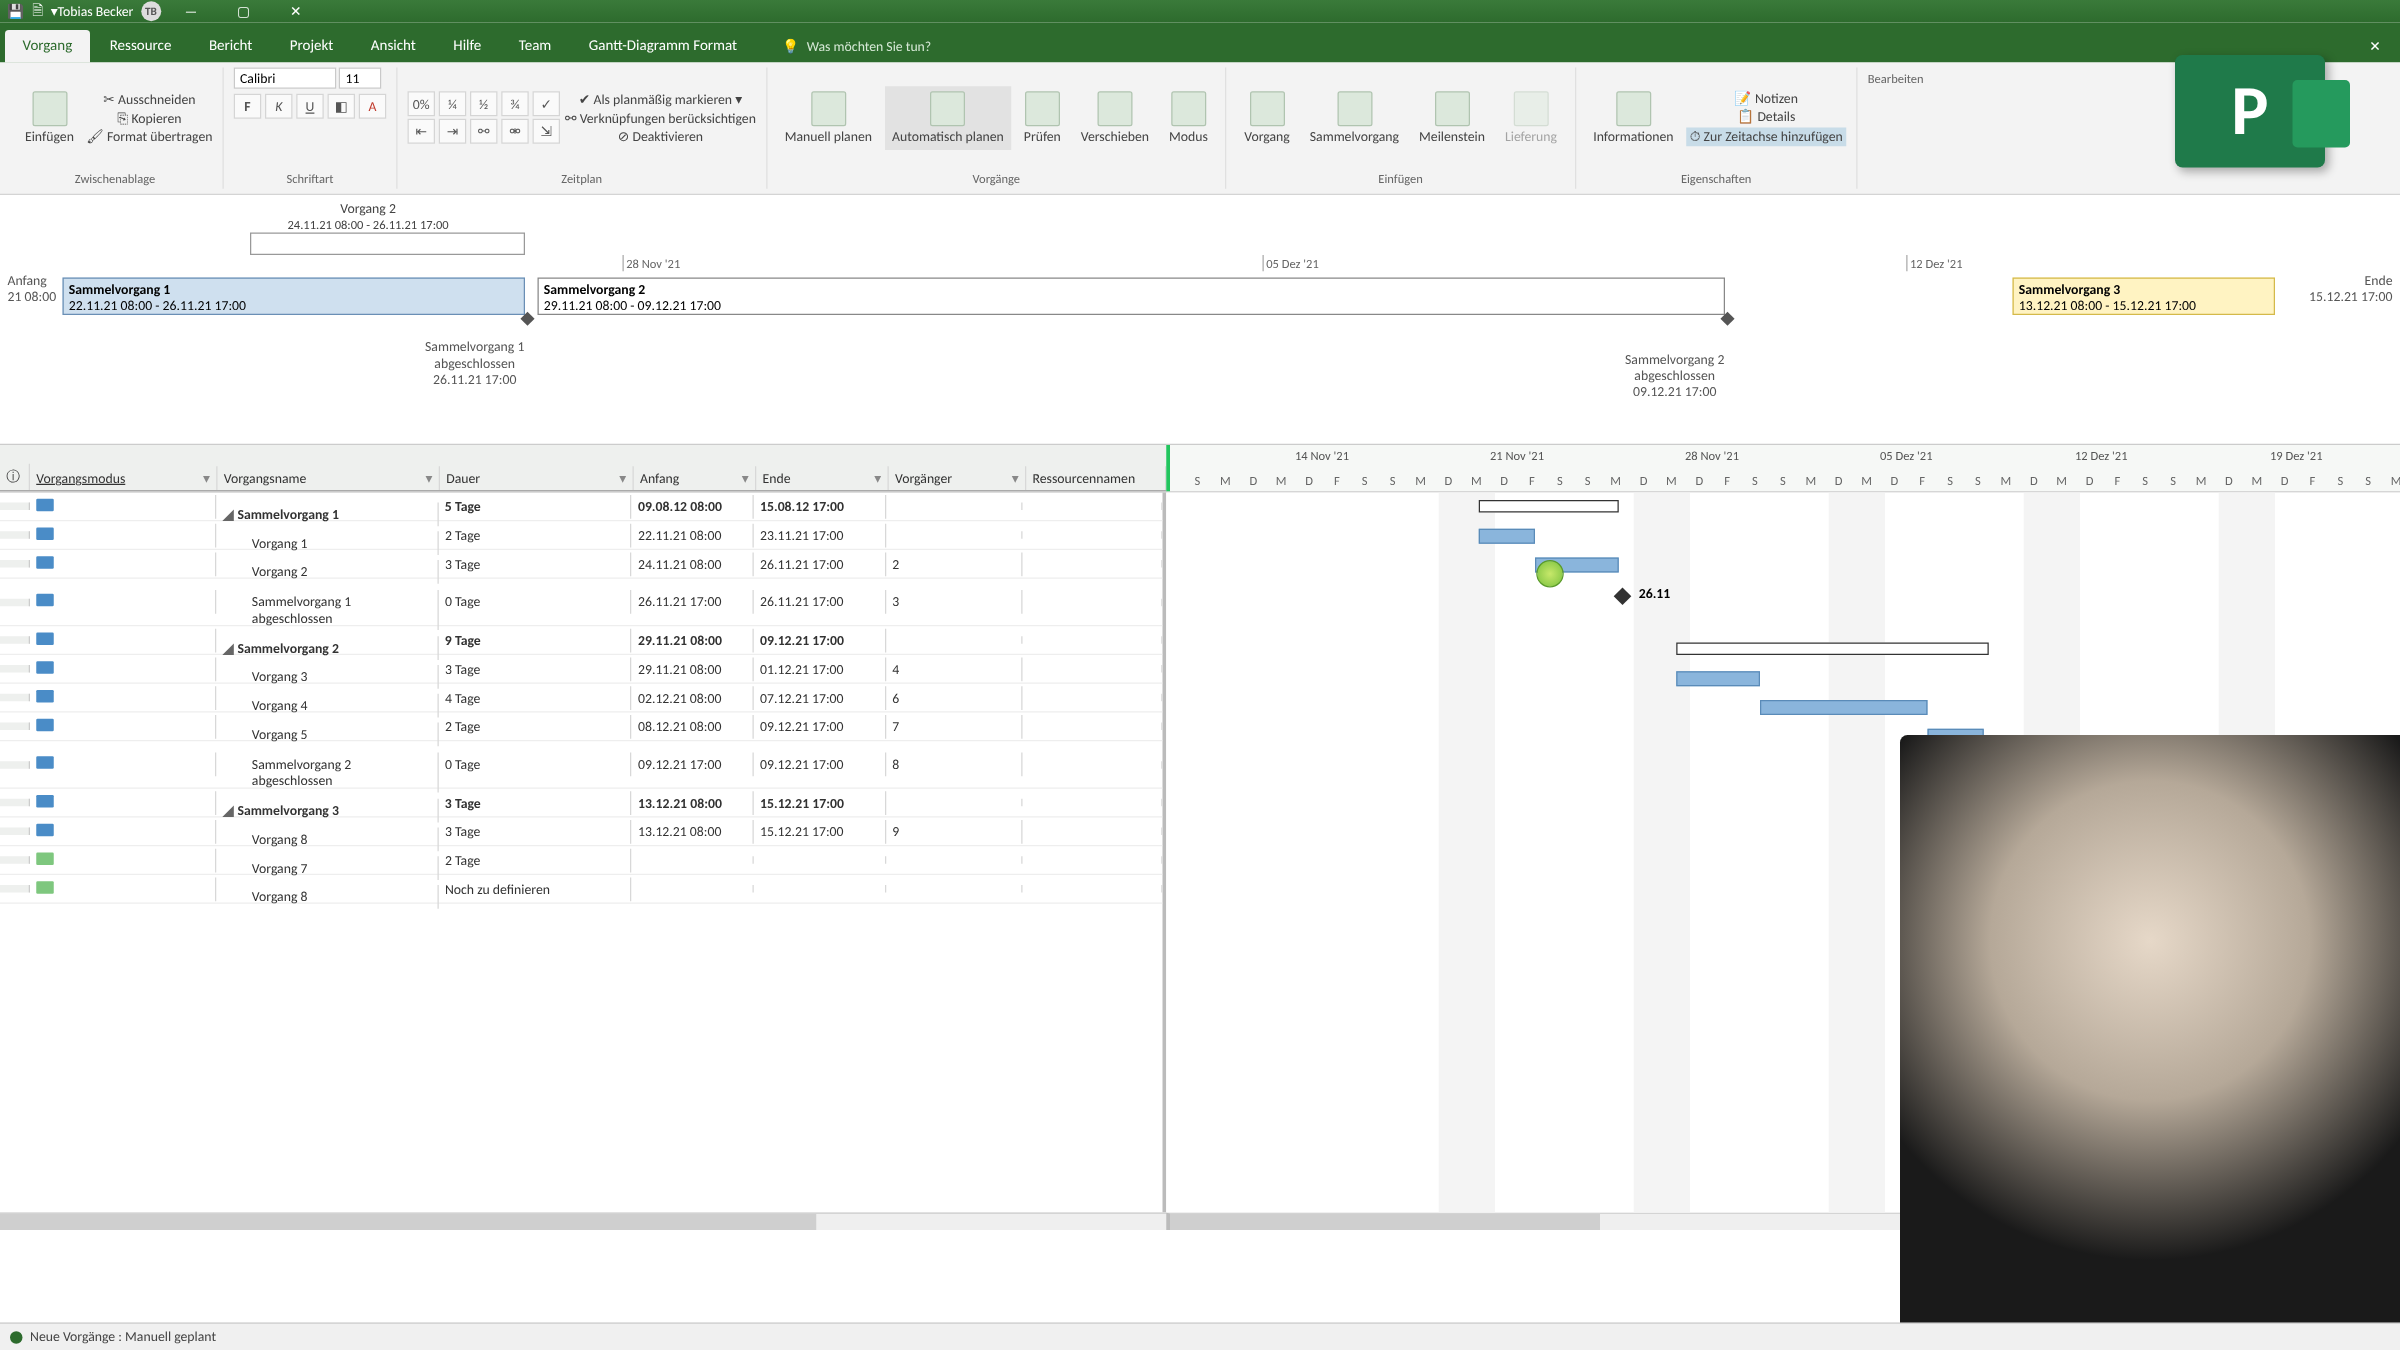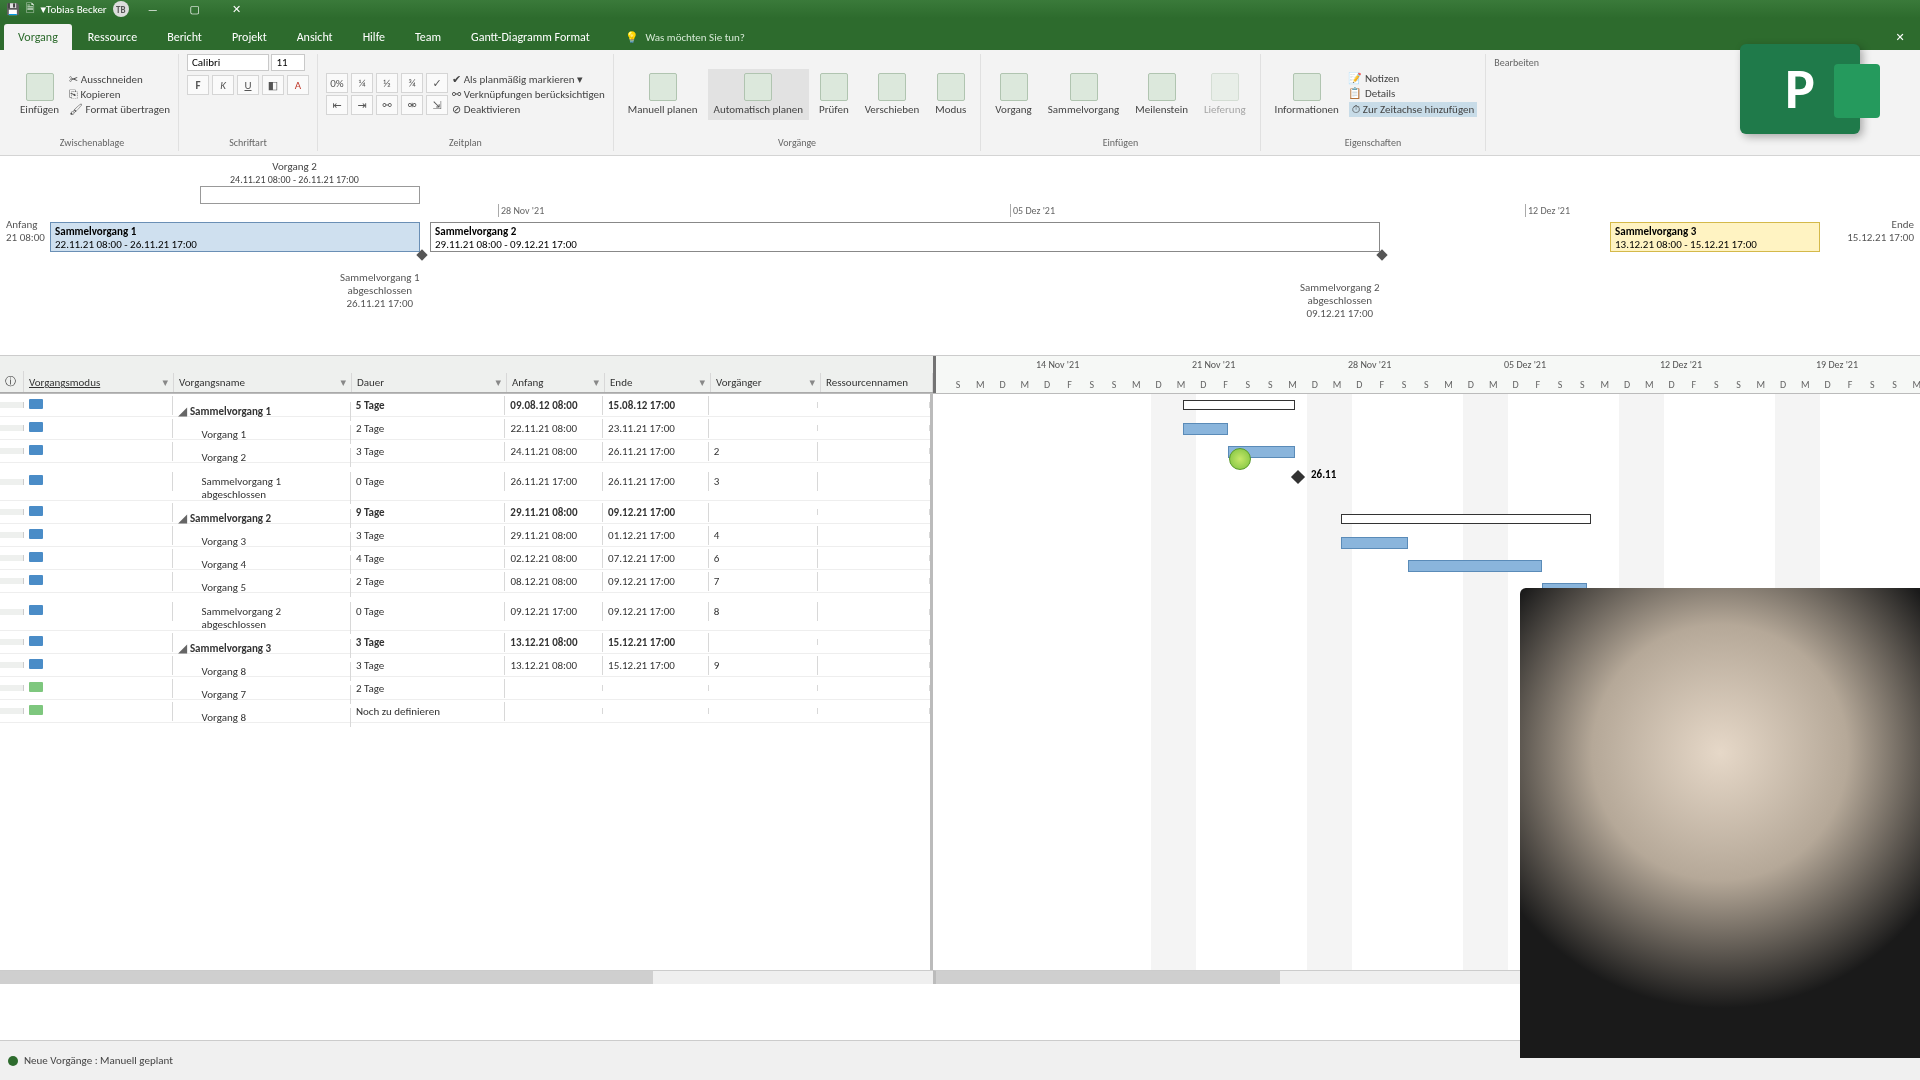--- a/index.html
+++ b/index.html
@@ -20,21 +20,21 @@
 .ribbon-tabs .tell { color:#d5e8d5; margin-left:20px; display:flex; align-items:center; gap:6px; padding-bottom:6px; }
 .ribbon-tabs .close-doc { margin-left:auto; width:40px; text-align:center; color:#fff; padding-bottom:6px; }
 
 
 .ribbon { height:106px; background:#f3f3f3; border-bottom:1px solid #d4d4d4; display:flex; padding:4px 6px; }
 .rgroup { display:flex; flex-direction:column; align-items:center; padding:0 8px; border-right:1px solid #e0e0e0; }
 .rgroup-body { flex:1; display:flex; align-items:center; gap:4px; }
 .rgroup-label { font-size:10px; color:#666; padding:2px 0; }
 .big-btn { display:flex; flex-direction:column; align-items:center; gap:2px; padding:4px 6px; font-size:11px; color:#444; }
 .big-btn .glyph { width:28px; height:28px; background:#dce8dc; border:1px solid #b0c4b0; border-radius:2px; }
-.stack { display:flex; flex-direction:column; gap:2px; font-size:11px; color:#444; }
+.stack { display:flex; flex-direction:column; gap:2px; font-size:11px; color:#444;align-items:center; }
 .stack span { white-space:nowrap; }
 .font-box input { border:1px solid #c9c9c9; font-size:11px; padding:1px 4px; }
 .font-name { width:82px; }
 .font-size { width:34px; }
 .mini-row { display:flex; gap:3px; }
 .mini-row .mb { width:22px; height:20px; border:1px solid #d5d5d5; background:#fafafa; display:flex; align-items:center; justify-content:center; color:#555; }
 
 
 .timeline { position:relative; height:175px; background:#fff; border-bottom:1px solid #ccc; }
 .timeline .task-label { position:absolute; text-align:center; font-size:11px; color:#444; }
@@ -55,21 +55,21 @@
 .col.i { width:24px; }
 .col.mode { width:150px;text-decoration:underline; }
 .col.name { width:178px; }
 .col.dur { width:155px; }
 .col.start { width:98px; }
 .col.end { width:106px; }
 .col.pred { width:110px; }
 .col.res { width:112px;margin-top:32px; }
 .col .arrow { float:right; color:#888; }
 
-.gantt-hdr { flex:1; position:relative; background:#f6f8f6; overflow:hidden; border-left:3px solid #737373; }
+.gantt-hdr { flex:1; position:relative; background:#f6f8f6; overflow:hidden; border-left:3px solid #22c55e; }
 .gantt-hdr .month { position:absolute; top:2px; font-size:10px; color:#555; }
 .gantt-hdr .day { position:absolute; bottom:2px; font-size:10px; color:#666; width:44px; text-align:center; }
 
 
 .body-row { display:flex; height:576px; }
 .table-body { width:933px; overflow:hidden; border-right:3px solid #bbb; }
 .trow { display:flex; height:23px; border-bottom:1px solid #eee; align-items:center; }
 .trow.tall { height:38px; }
 .trow .cell.i { width:24px; background:#eef0ee; border-right:1px solid #ccc; }
 .trow .cell.mode { width:150px; }
@@ -88,21 +88,21 @@
 
 .gantt-body { flex:1; position:relative; overflow:hidden; background:#fff; }
 .gantt-body .weekend { position:absolute; top:0; bottom:0; background:#f4f4f4; }
 .gbar { position:absolute; height:12px; background:#8ab5dc; border:1px solid #5a8bb8; }
 .gbar.summary { height:10px; background:#fff; border:1.5px solid #333; }
 .gms { position:absolute; width:10px; height:10px; background:#333; transform:rotate(45deg); }
 .gms-label { position:absolute; font-size:11px; font-weight:600; }
 .cursor-highlight { position:absolute; width:22px; height:22px; border-radius:50%; background:radial-gradient(#c7e86a,#7ac13e); border:1px solid #5a9a2a; }
 
 
-.statusbar { position:absolute; bottom:0; left:0; right:0; height:40px; background:#f0f0f0; border-top:1px solid #ccc; display:flex; align-items:center; padding:0 8px; font-size:11px; color:#444; }
+.statusbar { position:absolute; bottom:0; left:0; right:0; height:22px; background:#f0f0f0; border-top:1px solid #ccc; display:flex; align-items:center; padding:0 8px; font-size:11px; color:#444; }
 .statusbar .pin { width:10px; height:10px; background:#2d6b2d; border-radius:50%; margin-right:6px; }
 
 
 .webcam { position:absolute; right:0; bottom:22px; width:400px; height:470px; background:radial-gradient(circle at 50% 35%, #e6d8c8 0%, #b5a898 35%, #1a1a1a 70%); border-radius:6px 0 0 0; }
 
 
 .prod-logo { position:absolute; right:60px; top:44px; width:120px; height:90px; background:#1f7a4a; border-radius:6px; display:flex; align-items:center; justify-content:center; box-shadow:3px 3px 8px rgba(0,0,0,.3); }
 .prod-logo::after { content:""; position:absolute; right:-20px; top:20px; width:46px; height:54px; background:#259a5d; border-radius:4px; }
 .prod-logo span { color:#fff; font-size:56px; font-weight:700; }
 

